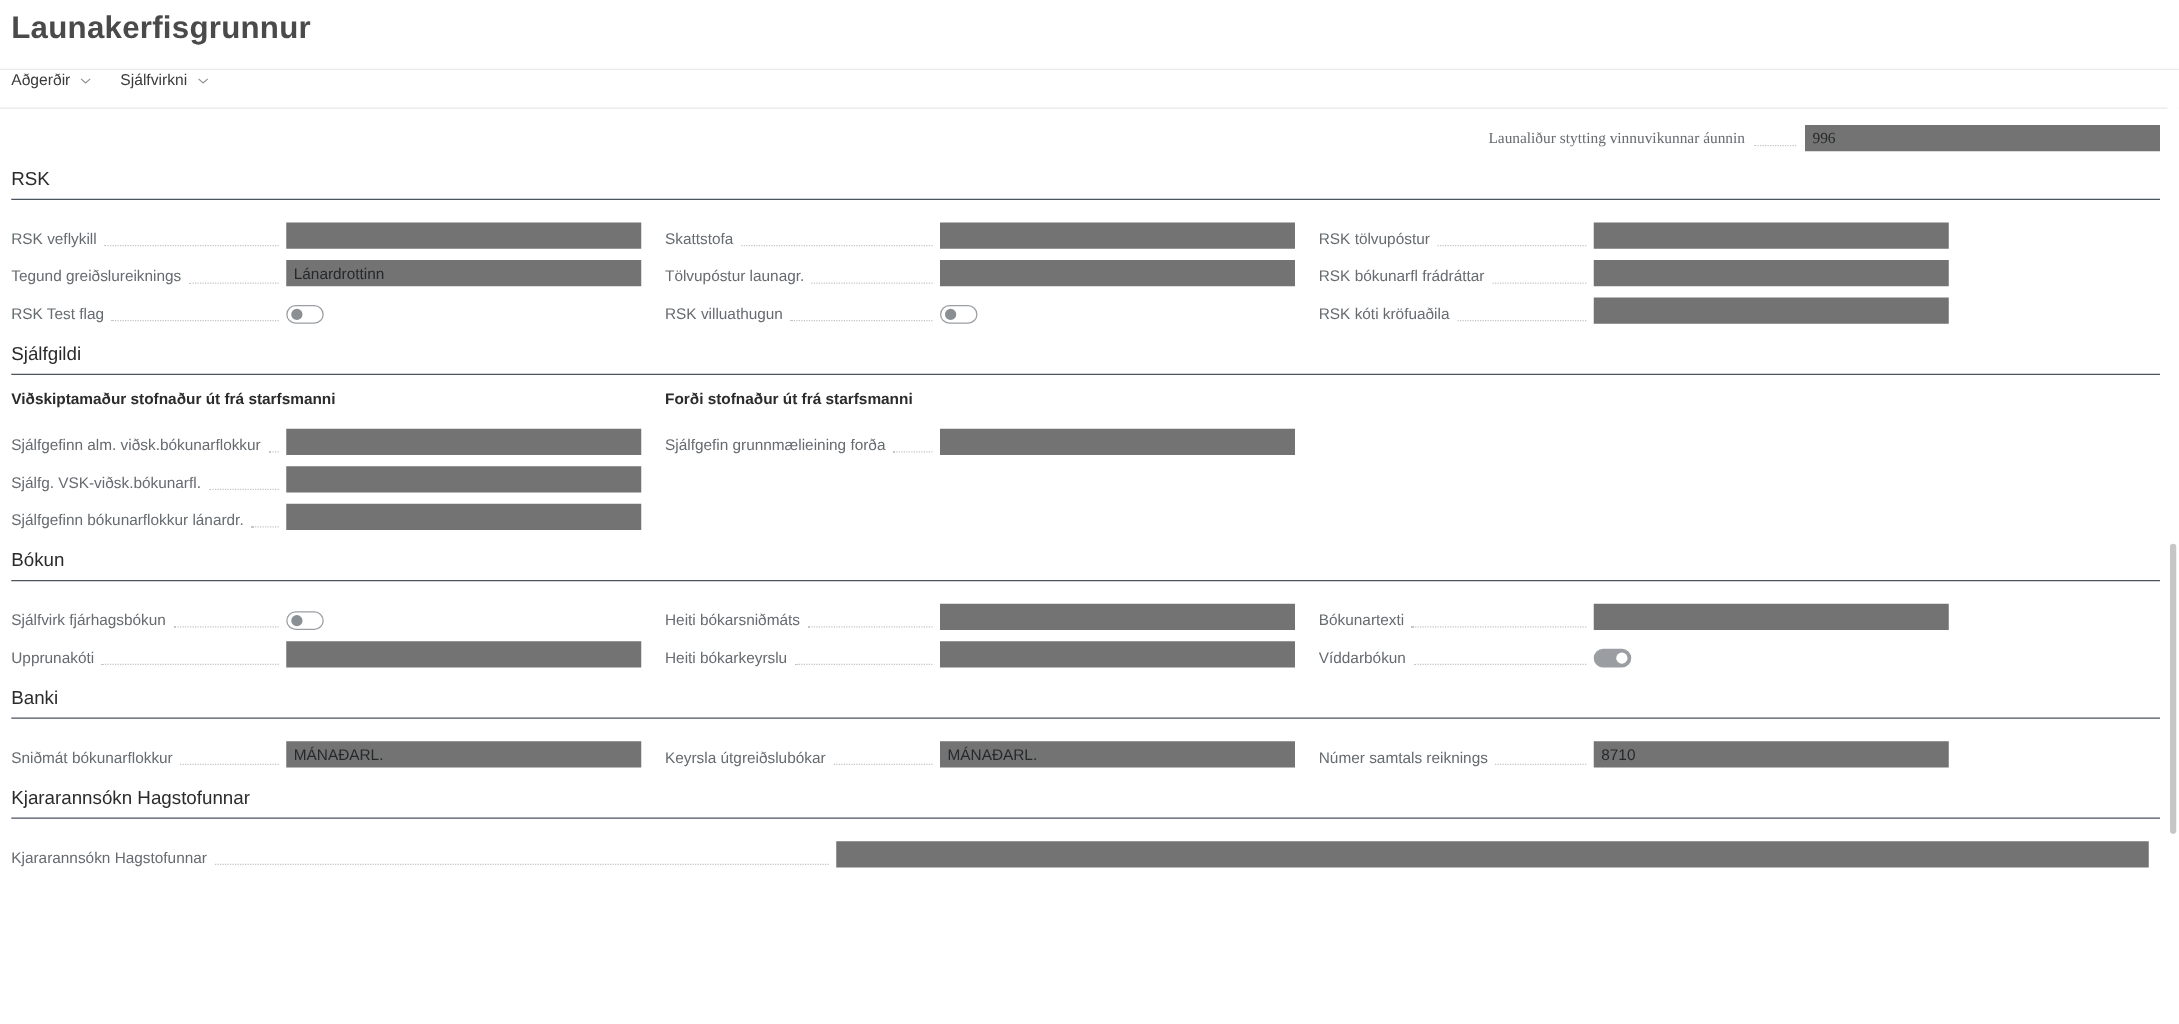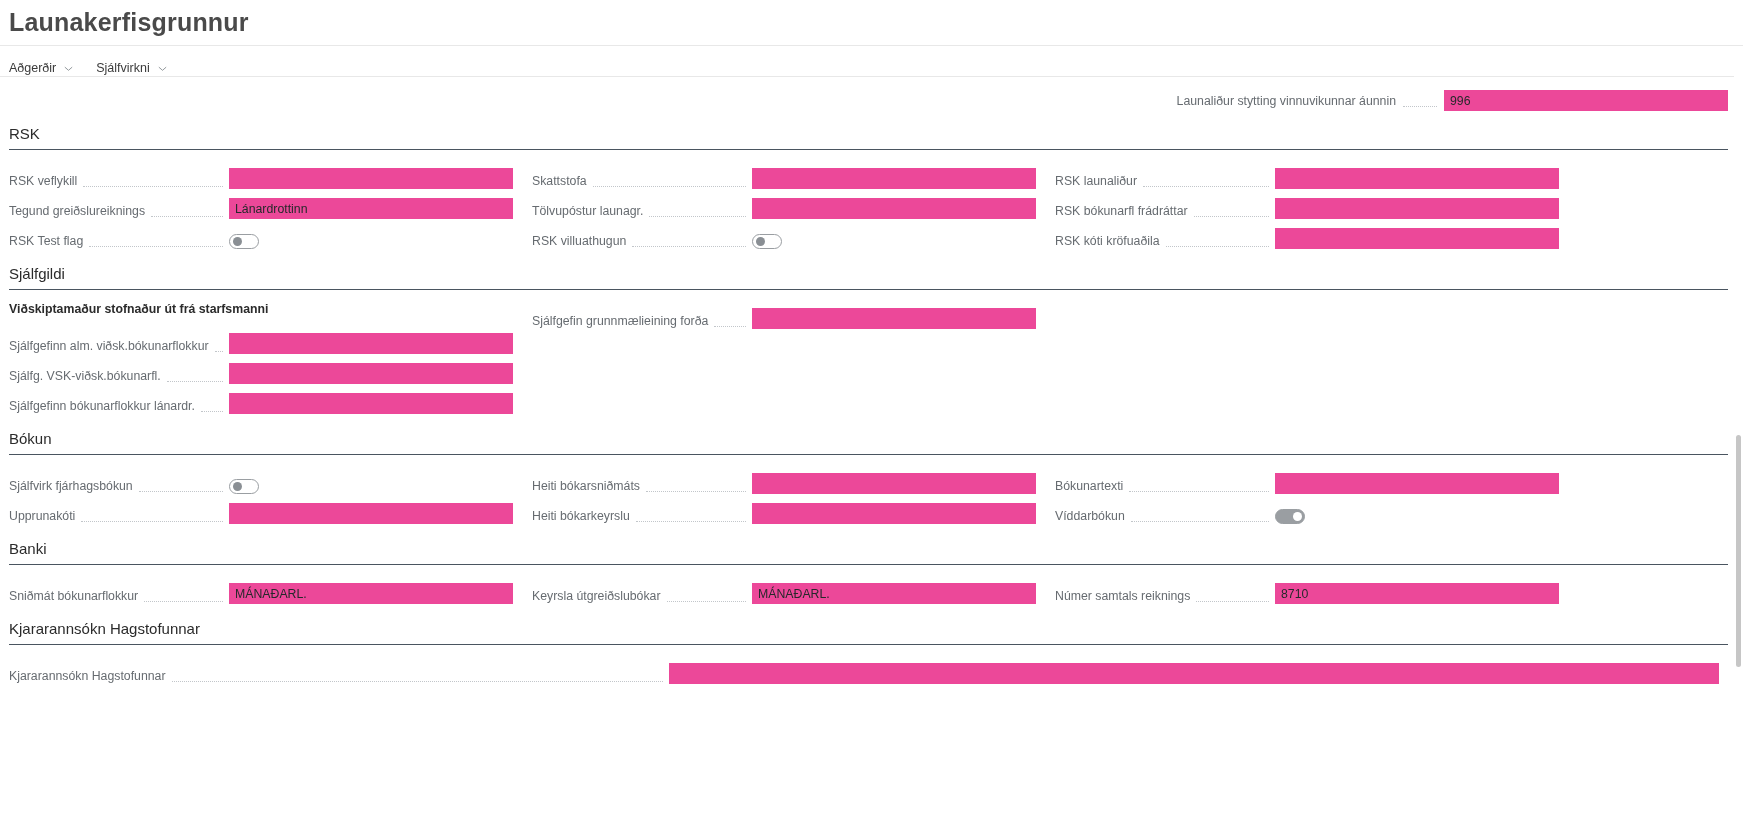--- a/index.html
+++ b/index.html
@@ -28,23 +28,23 @@
     font-weight: 700;
     color: #4a4a4a;
     letter-spacing: .2px;
     padding: 6px 0 0 9px;
     line-height: 32px;
   }
   .toolbar {
     height: 30px;
     border-top: 1px solid #e8e8e8;
     border-bottom: 1px solid #e8e8e8;
-    margin-top: 7px;
-    display: flex;
-    align-items: flex-end;
+    margin-top: 17px;
+    display: flex;
+    align-items: flex-start;
     padding-left: 9px;
   }
   .menu-item {
     display: flex;
     align-items: center;
     font-size: 12.5px;
     color: #3b3b3b;
     margin-right: 22px;
     cursor: pointer;
     line-height: 16px;
@@ -91,21 +91,21 @@
     margin: 0 6px 0 6px;
     height: 1px;
     border-bottom: 1px dotted #c2c6ca;
     position: relative;
     top: 5px;
     min-width: 8px;
   }
   .inputbox {
     width: 284px;
     height: 21px;
-    background: #ec4899;
+    background: #737373;
     border: none;
     display: flex;
     align-items: center;
     padding-left: 6px;
     box-sizing: border-box;
     font-size: 12.3px;
     color: #26292b;
     cursor: text;
   }
 
@@ -177,20 +177,21 @@
   }
   .top-field-row {
     display: flex;
     justify-content: flex-end;
     width: 1719px;
     padding-top: 13px;
   }
   .top-field {
     display: flex;
     align-items: center;
+    font-family: Liberation Serif, serif;
   }
   .top-field .label {
     font-size: 12.3px;
     color: #666b70;
     white-space: nowrap;
   }
   .top-field .dots {
     width: 34px;
     margin: 0 7px;
     border-bottom: 1px dotted #c2c6ca;
@@ -307,21 +308,21 @@
             </span>
             <span class="toggle">
                 <span class="knob"></span>
               </span>
           </div>
         </div>
 
         <div class="col">
           <div class="field">
             <span class="labelwrap">
-              <span class="label">RSK launaliður</span>
+              <span class="label">RSK tölvupóstur</span>
               <span class="dots"></span>
             </span>
             <span class="inputbox"></span>
           </div>
           <div class="field">
             <span class="labelwrap">
               <span class="label">RSK bókunarfl frádráttar</span>
               <span class="dots"></span>
             </span>
             <span class="inputbox"></span>
@@ -360,20 +361,21 @@
           <div class="field">
             <span class="labelwrap">
               <span class="label">Sjálfgefinn bókunarflokkur lánardr.</span>
               <span class="dots"></span>
             </span>
             <span class="inputbox"></span>
           </div>
         </div>
 
         <div class="col">
+          <div class="subhead">Forði stofnaður út frá starfsmanni</div>
           <div class="field">
             <span class="labelwrap">
               <span class="label">Sjálfgefin grunnmælieining forða</span>
               <span class="dots"></span>
             </span>
             <span class="inputbox"></span>
           </div>
         </div>
       </div>
     </div>

